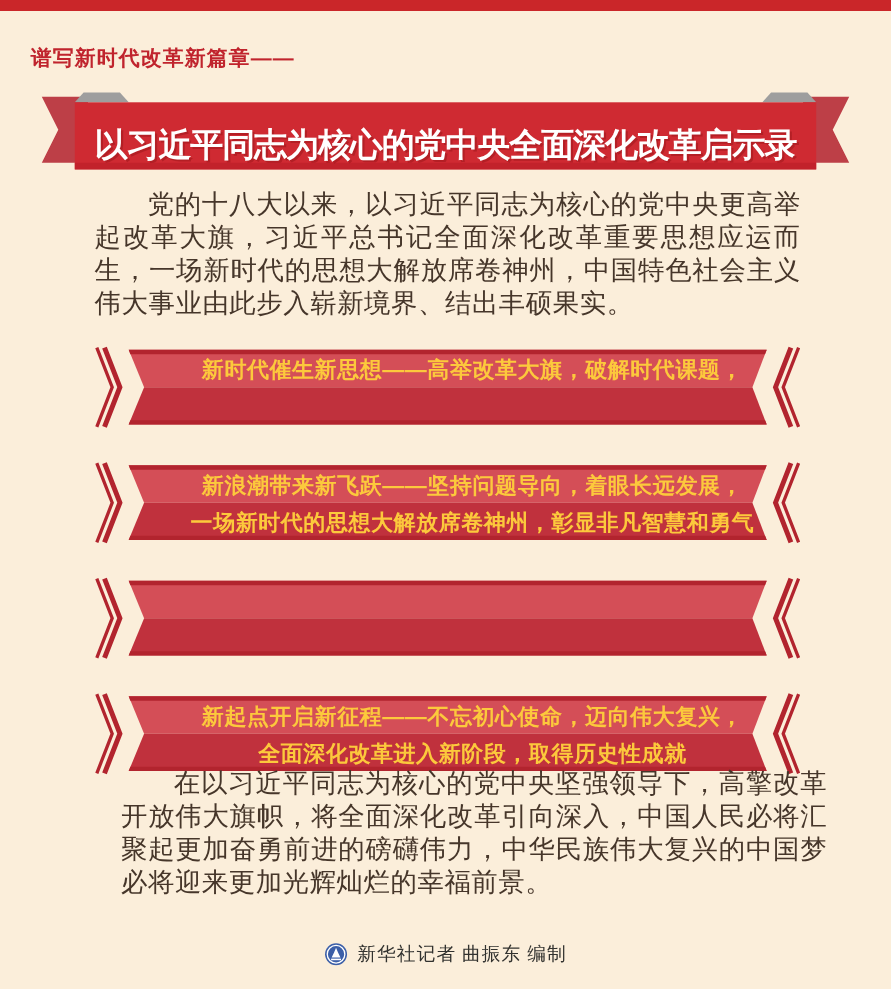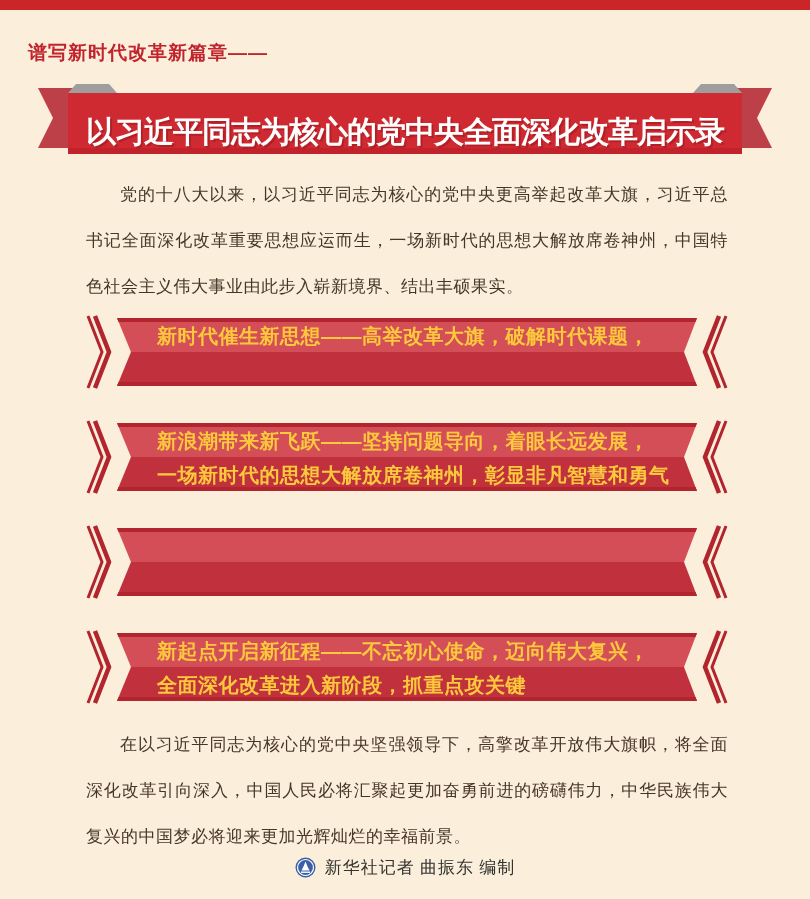--- a/index.html
+++ b/index.html
@@ -43,36 +43,37 @@
     position:absolute;left:33px;top:13px;width:674px;height:78px;
     display:flex;align-items:center;justify-content:center;
     font-size:30px;font-weight:bold;color:#ffffff;letter-spacing:-1px;
     text-shadow:2px 2px 0 rgba(100,0,0,0.25);
     white-space:nowrap;
   }
   
   .para{
     position:absolute;left:86px;width:642px;
     font-family:Liberation Serif, serif;
-    font-size:17px;line-height:46px;color:var(--body-text);
+    font-size:24px;line-height:30px;color:var(--body-text);
     text-indent:2em;text-align:justify;letter-spacing:0.5px;
   }
   .para-intro{top:172px;}
-  .para-outro{top:722px;}
+  .para-outro{top:698px;margin-left:24px;}
   
   .ribbon{position:absolute;left:84px;width:646px;height:76px;}
   .ribbon svg{position:absolute;left:0;top:0;}
   .rb-band1{fill:var(--ribbon-top-red);}
   .rb-band2{fill:var(--ribbon-bottom-red);}
   .rb-edge{fill:var(--ribbon-edge-red);}
   .rb-stripe{stroke:var(--ribbon-edge-red);fill:none;}
   .ribbon .line{
     position:absolute;left:73px;width:545px;white-space:nowrap;
     font-size:20px;font-weight:bold;color:var(--ribbon-text-yellow);
     letter-spacing:0.5px;
+    text-align:center;
   }
   .ribbon .line1{top:9px;}
   .ribbon .line2{top:43px;}
   .ribbon-1{top:314px;}
   .ribbon-2{top:419px;}
   .ribbon-3{top:524px;}
   .ribbon-4{top:629px;}
   
   .footer{
     position:absolute;left:0;top:853px;width:810px;height:28px;
@@ -151,21 +152,21 @@
     <polyline class="rb-stripe" stroke-width="3" points="4,2 18,38 4,74"></polyline>
     <polyline class="rb-stripe" stroke-width="4.5" points="11,2 25,38 11,74"></polyline>
     <polyline class="rb-stripe" stroke-width="3" points="642,2 628,38 642,74"></polyline>
     <polyline class="rb-stripe" stroke-width="4.5" points="635,2 621,38 635,74"></polyline>
     <polygon class="rb-band1" points="33,4 613,4 600,38 47,38"></polygon>
     <polygon class="rb-band2" points="47,38 600,38 613,72 33,72"></polygon>
     <polygon class="rb-edge" points="33,4 613,4 611.5,8 34.5,8"></polygon>
     <polygon class="rb-edge" points="34.5,68 611.5,68 613,72 33,72"></polygon>
   </svg>
   <div class="line line1">新起点开启新征程——不忘初心使命，迈向伟大复兴，</div>
-  <div class="line line2">全面深化改革进入新阶段，抓重点攻关键</div>
+  <div class="line line2">全面深化改革进入新阶段，取得历史性成就</div>
 </div>
 
 <div class="para para-outro">在以习近平同志为核心的党中央坚强领导下，高擎改革开放伟大旗帜，将全面深化改革引向深入，中国人民必将汇聚起更加奋勇前进的磅礴伟力，中华民族伟大复兴的中国梦必将迎来更加光辉灿烂的幸福前景。</div>
 
 <div class="footer">
   <svg width="21" height="21" viewBox="0 0 21 21">
     <circle cx="10.5" cy="10.5" r="10" fill="#3c5fa8"></circle>
     <circle cx="10.5" cy="10.5" r="8" fill="none" stroke="#ffffff" stroke-width="1.2"></circle>
     <polygon points="10.5,4.5 12.3,9 14.5,13.5 6.5,13.5 8.7,9" fill="#ffffff"></polygon>
     <rect x="6" y="14.5" width="9" height="1.4" fill="#ffffff"></rect>

